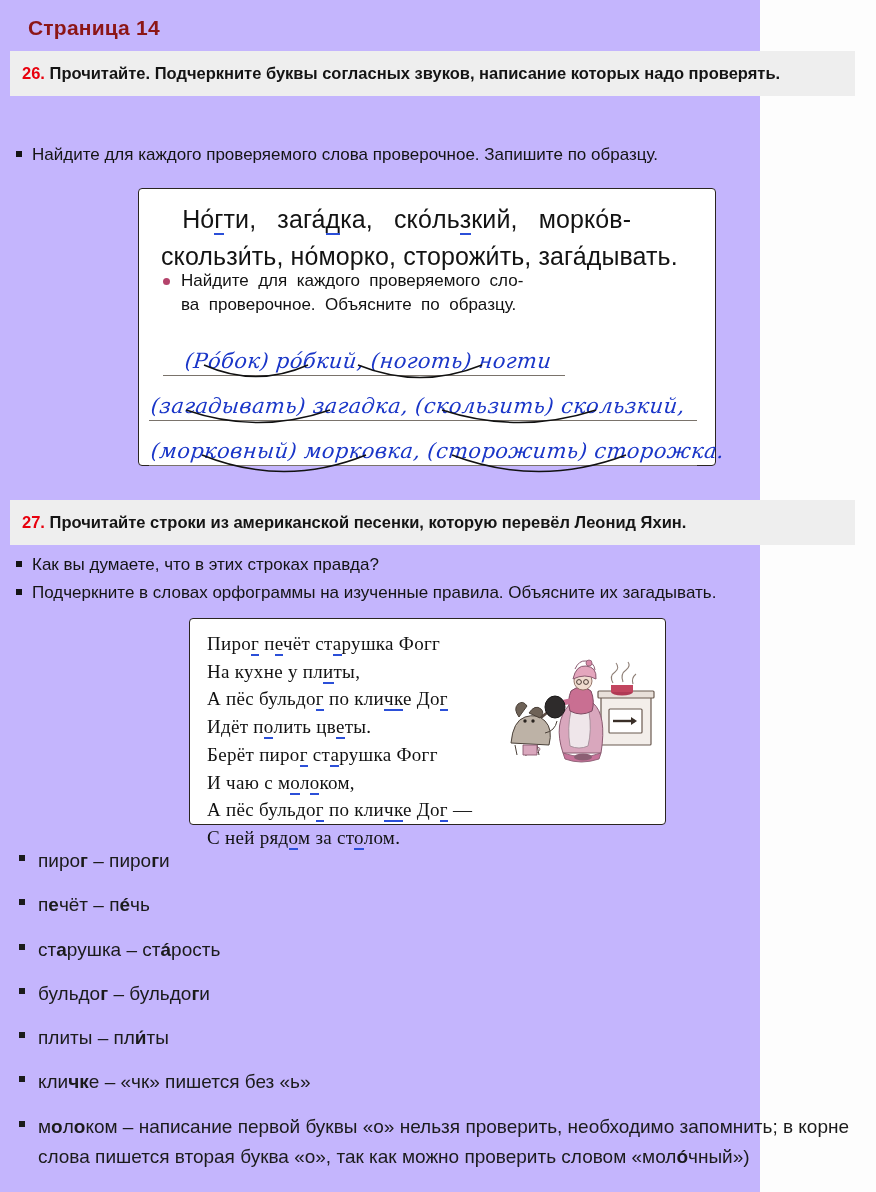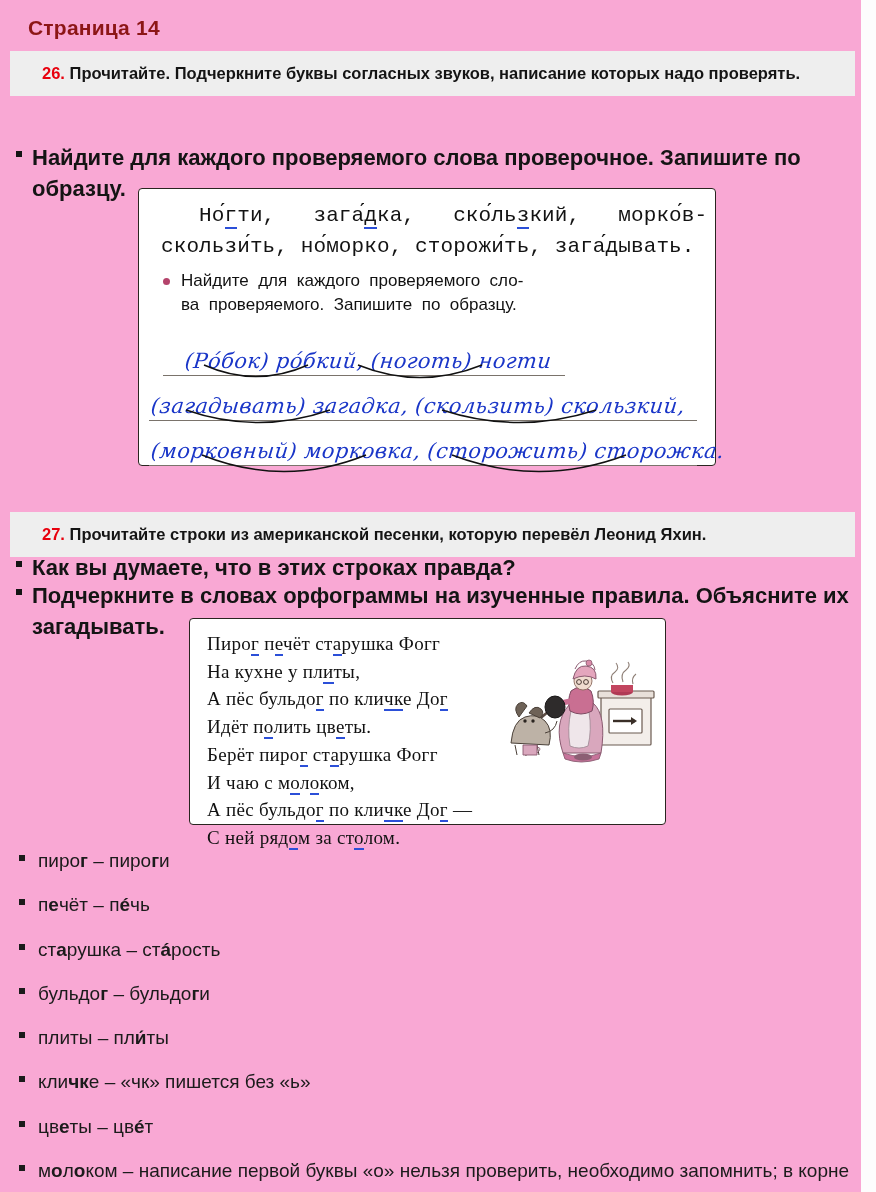--- a/index.html
+++ b/index.html
@@ -11,23 +11,23 @@
     width: 876px;
     height: 1192px;
     font-family: "Liberation Sans", sans-serif;
     color: #1a1a1a;
     position: relative;
     overflow: hidden;
   }
 
   .page {
     position: relative;
-    width: 861px;
+    width: 760px;
     height: 1192px;
-    background: #f9a8d4;
+    background: #c4b5fd;
   }
 
   
   .page-title {
     position: absolute;
     left: 28px;
     top: 16px;
     font-size: 21px;
     font-weight: bold;
     color: #8c1616;
@@ -43,28 +43,27 @@
     box-sizing: border-box;
     padding: 9px 12px 9px 12px;
     font-size: 16.5px;
     font-weight: bold;
     line-height: 1.62;
     color: #141414;
   }
   .ex-num {
     color: #e8000d;
     font-weight: bold;
-    margin-left: 20px;
   }
 
   
   .task-line {
     position: absolute;
-    font-size: 22px;
-    font-weight: bold;
+    font-size: 17px;
+    font-weight: normal;
     color: #141414;
     line-height: 1.4;
     padding-left: 22px;
   }
   .task-line::before {
     content: "";
     position: absolute;
     left: 6px;
     top: 8px;
     width: 6px;
@@ -75,22 +74,22 @@
   
   .scan-box {
     position: absolute;
     border: 1.6px solid #2a2520;
     border-radius: 4px;
     background: #ffffff;
     box-sizing: border-box;
   }
 
   .serif-block {
-    font-family: Liberation Mono, monospace;
-    font-size: 21px;
+    font-family: Liberation Sans, sans-serif;
+    font-size: 25px;
     color: #131313;
     line-height: 1.47;
     letter-spacing: 0.1px;
   }
   .serif-block .ln { white-space: pre; display: block; }
   u.bl {
     text-decoration: none;
     border-bottom: 2.2px solid #2b4fd8;
     padding-bottom: 0px;
   }
@@ -212,21 +211,21 @@
 
   <div class="scan-box" style="left:138px; top:188px; width:578px; height:278px;">
 
     <div class="serif-block" style="position:absolute; left:22px; top:12px; right:14px;">
       <span class="ln">   Но́<u class="bl">г</u>ти,   зага́<u class="bl">д</u>ка,   ско́ль<u class="bl">з</u>кий,   морко́в-</span>
       <span class="ln">скользи́ть, но́морко, сторожи́ть, зага́дывать.</span>
     </div>
 
     <div class="inner-task" style="position:absolute; left:22px; top:80px; right:14px;">
       <span class="ln">Найдите  для  каждого  проверяемого  сло-</span>
-      <span class="ln">ва  проверяемого.  Запишите  по  образцу.</span>
+      <span class="ln">ва  проверочное.  Объясните  по  образцу.</span>
     </div>
 
     <div class="hand-area">
 
       <div class="hand-row r1">
         <div class="hand-rule"></div>
         <div class="hand-txt">(Ро́бок) ро́бкий, (ноготь) ногти</div>
         <svg class="arc" style="left:52px; bottom:-4px; width:110px; height:22px;" viewBox="0 0 110 22">
           <path d="M3 1 Q55 24 107 1" fill="none" stroke="#111" stroke-width="1.5"></path>
         </svg>
@@ -253,21 +252,21 @@
           <path d="M3 1 Q85 34 167 1" fill="none" stroke="#111" stroke-width="1.5"></path>
         </svg>
         <svg class="arc" style="left:300px; bottom:-10px; width:180px; height:28px;" viewBox="0 0 180 28">
           <path d="M3 1 Q90 34 177 1" fill="none" stroke="#111" stroke-width="1.5"></path>
         </svg>
       </div>
 
     </div>
   </div>
 
-  <div class="ex-band" style="top:512px;">
+  <div class="ex-band" style="top:500px;">
     <span class="ex-num">27.</span>
     <span>Прочитайте строки из американской песенки, которую перевёл Леонид Яхин.</span>
   </div>
 
   <div class="task-line" style="left:10px; top:553px; width:840px;">Как вы думаете, что в этих строках правда?</div>
   <div class="task-line" style="left:10px; top:581px; width:845px;">Подчеркните в словах орфограммы на изученные правила. Объясните их загадывать.</div>
 
   <div class="scan-box" style="left:189px; top:618px; width:477px; height:207px;padding-left:40px;">
 
     <div class="poem-block" style="position:absolute; left:17px; top:11px;">
@@ -337,18 +336,17 @@
     </svg>
   </div>
 
   <div class="ans-list">
     <div class="ans-item">пиро<b>г</b> – пиро<b>г</b>и</div>
     <div class="ans-item">п<b>е</b>чёт – п<b>é</b>чь</div>
     <div class="ans-item">ст<b>а</b>рушка – ст<b>á</b>рость</div>
     <div class="ans-item">бульдо<b>г</b> – бульдо<b>г</b>и</div>
     <div class="ans-item">плиты – пл<b>и́</b>ты</div>
     <div class="ans-item">кли<b>чк</b>е – «чк» пишется без «ь»</div>
-    <div class="ans-item">цв<b>е</b>ты – цв<b>é</b>т</div>
     <div class="ans-item">м<b>о</b>л<b>о</b>ком – написание первой буквы «о» нельзя проверить, необходимо запомнить; в корне слова пишется вторая буква «о», так как можно проверить словом «мол<b>ó</b>чный»)</div>
 
   </div>
 
 </div>
 
 </body></html>

